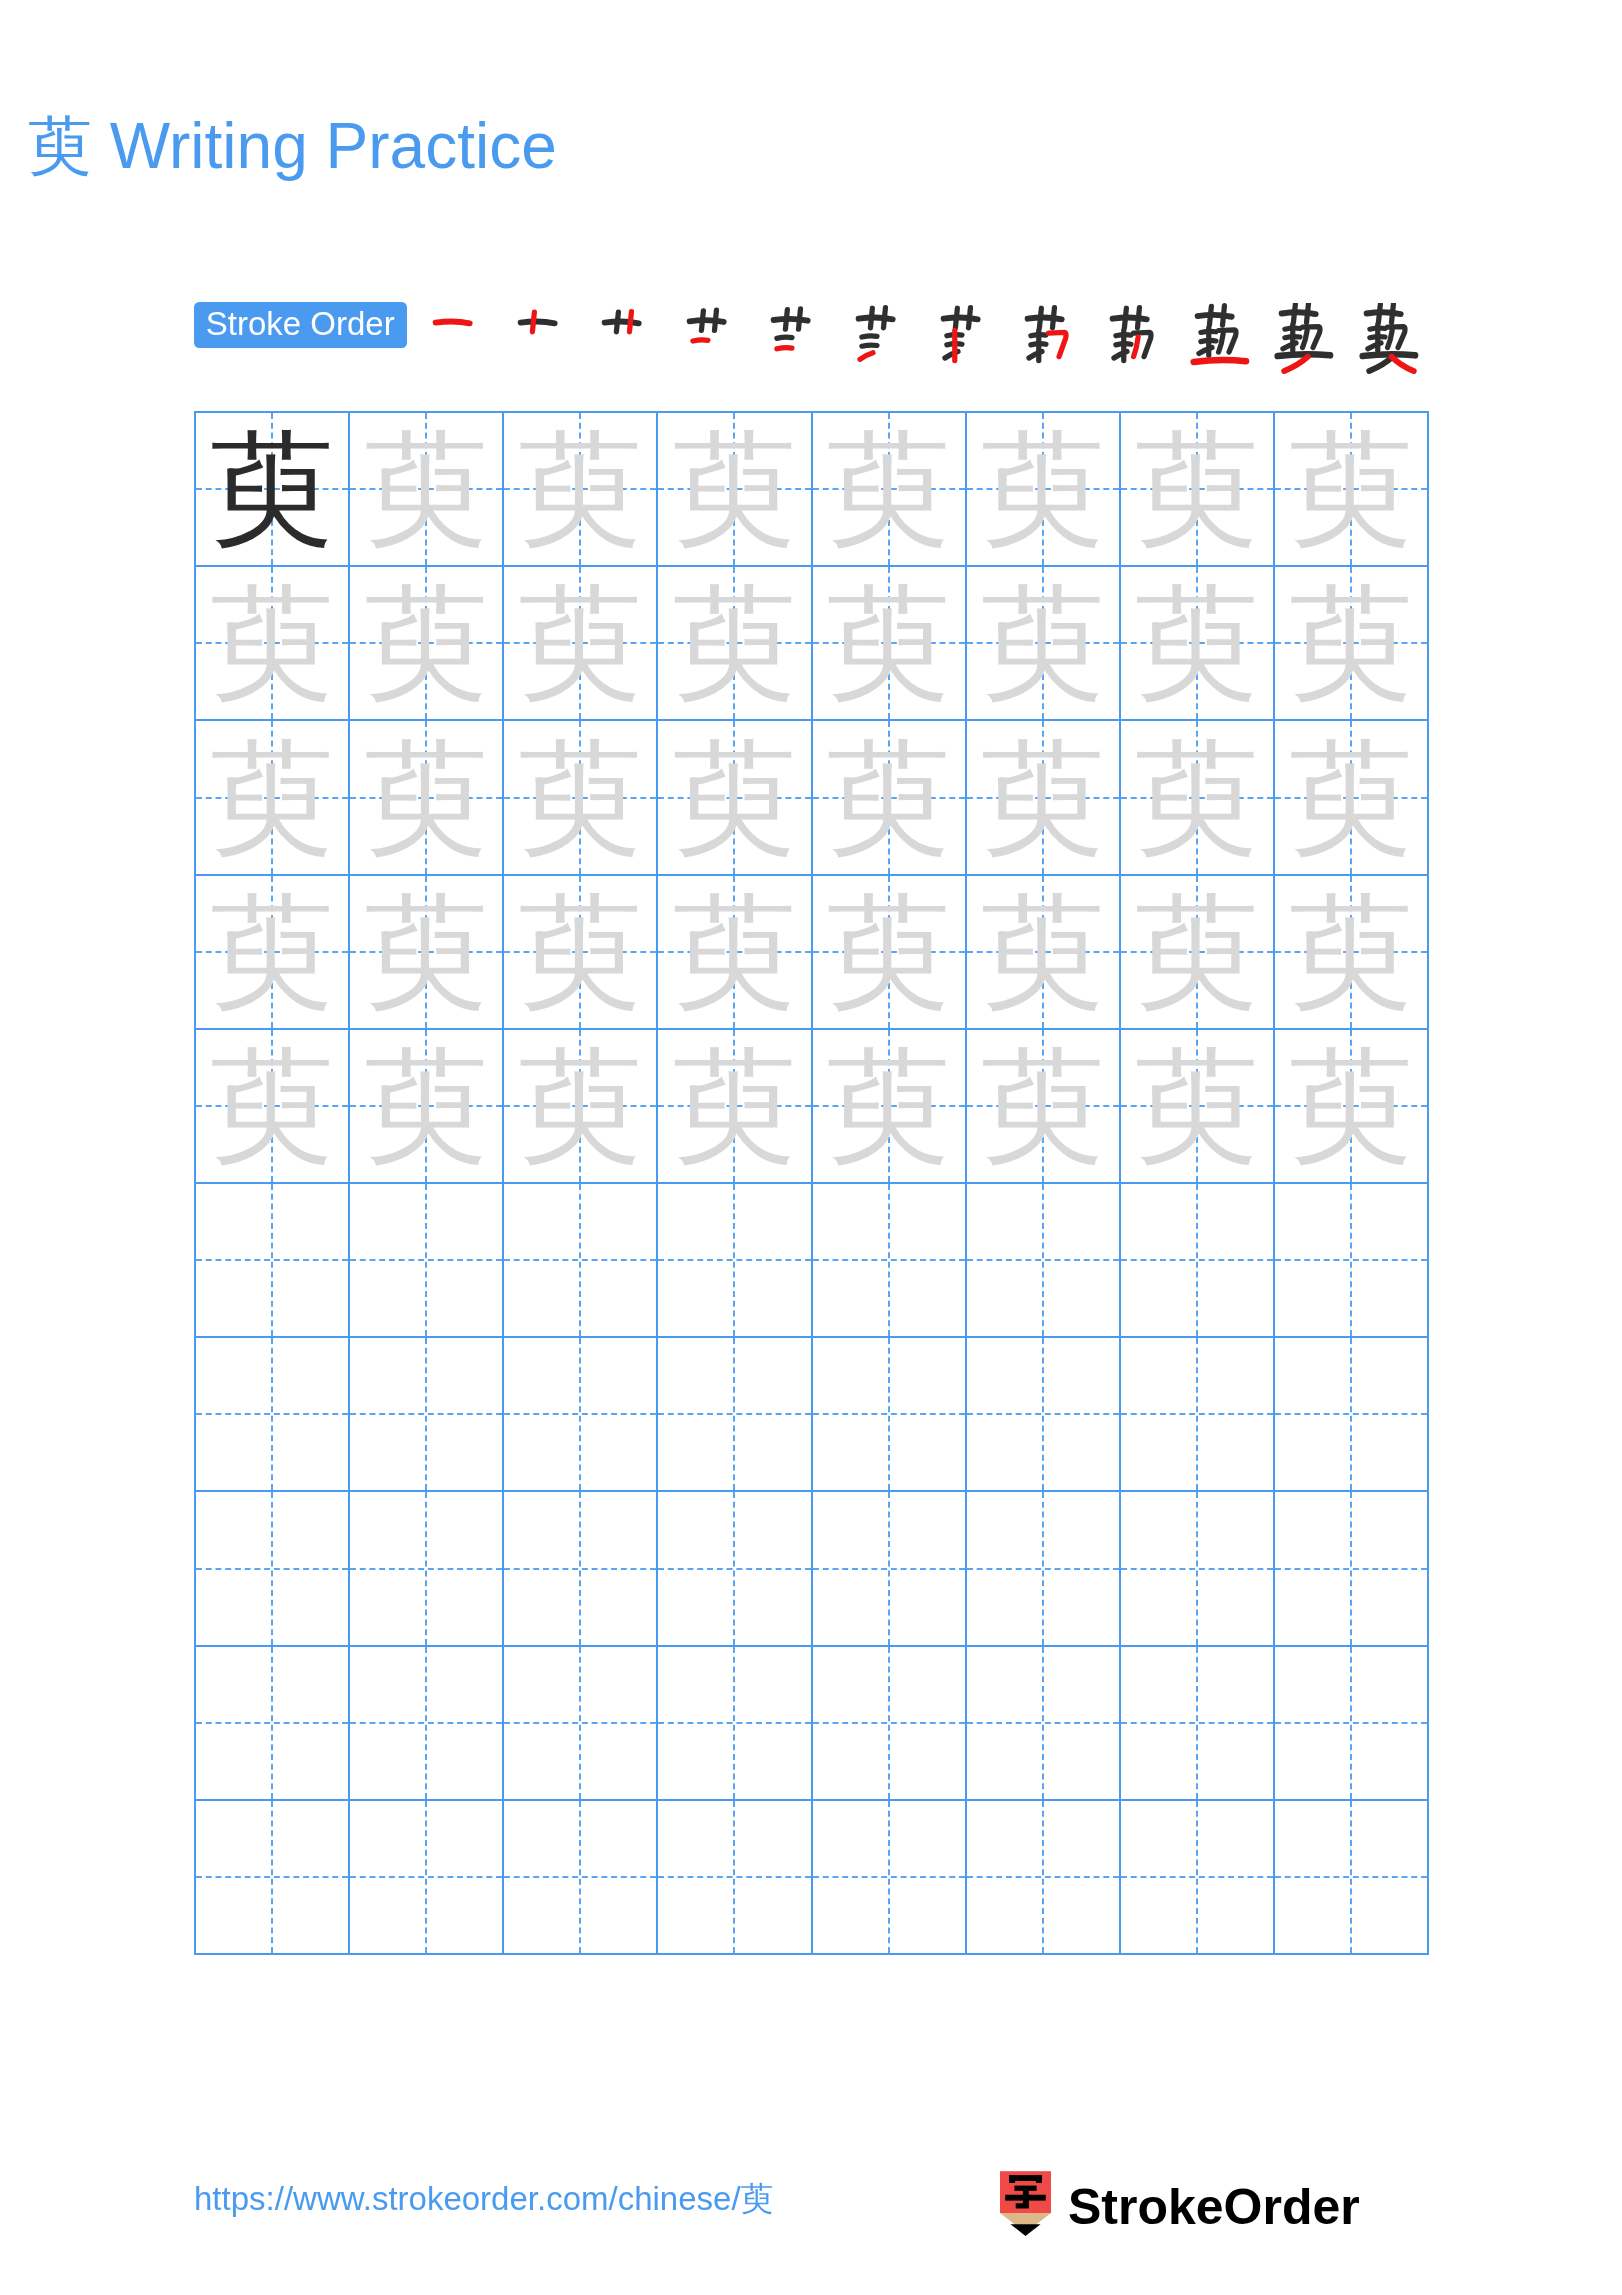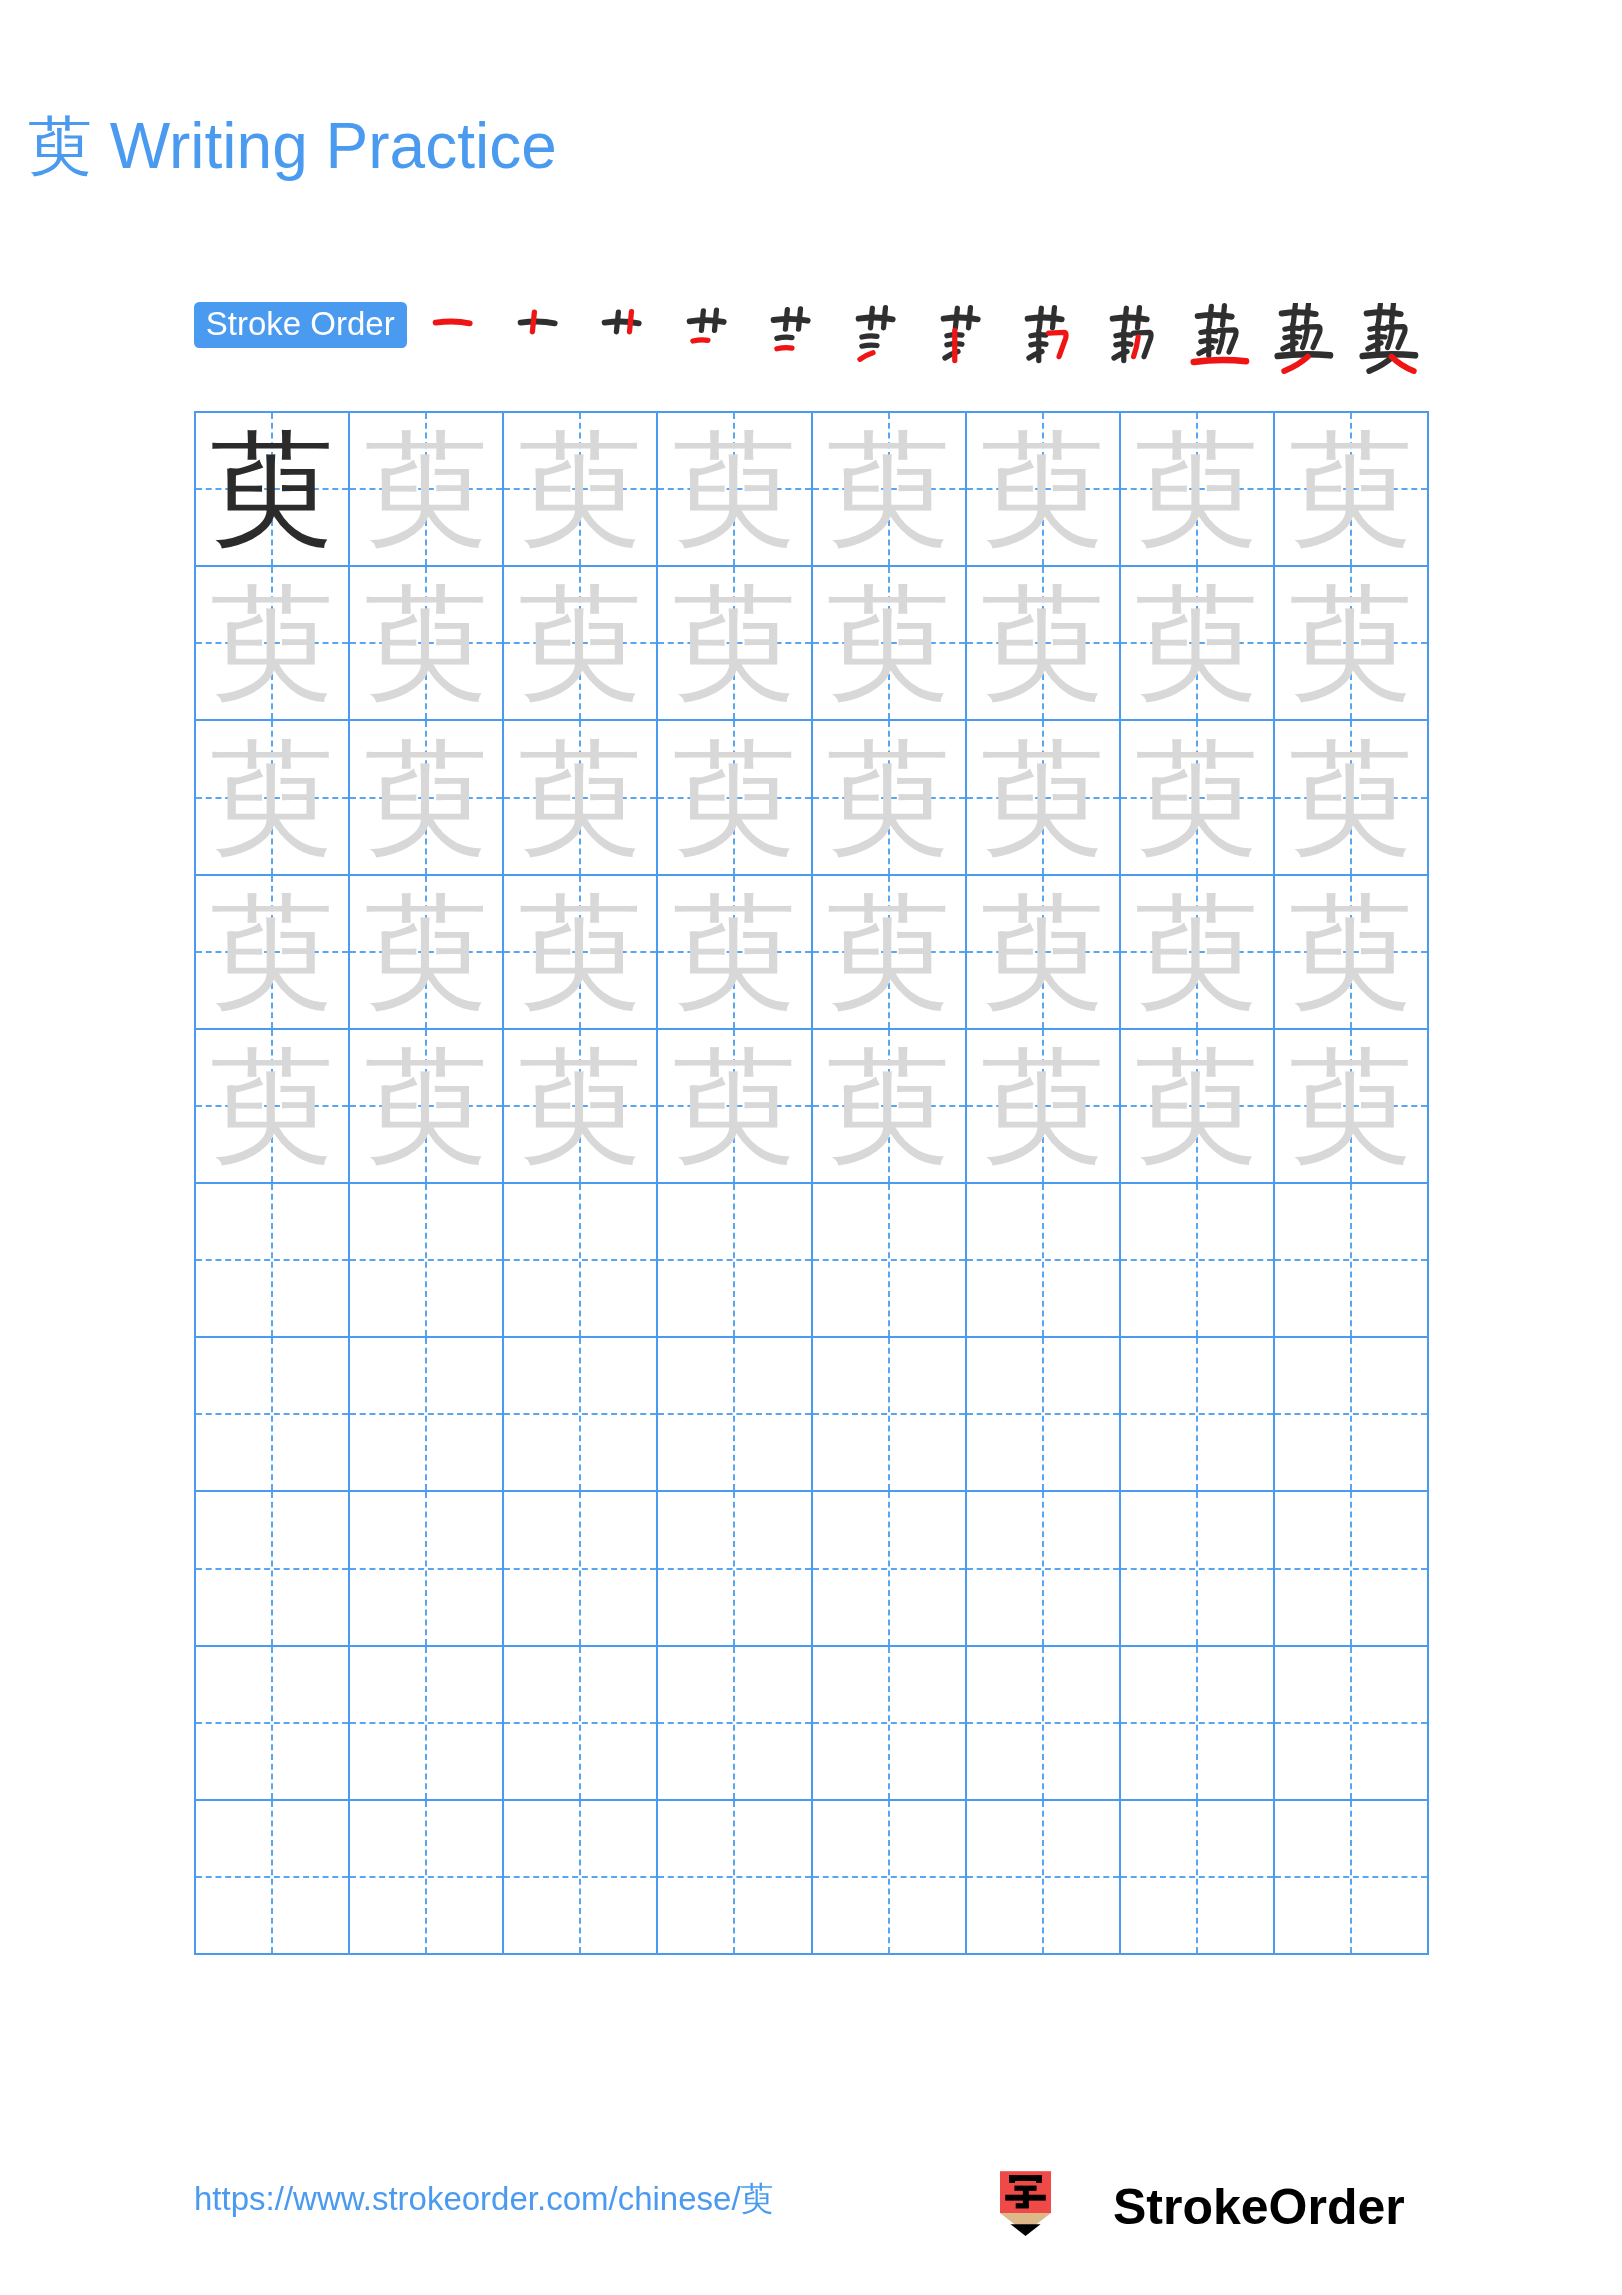--- a/index.html
+++ b/index.html
@@ -154,21 +154,20 @@
   }
   .footer-url .url-char { font-family: "DejaVu Sans", sans-serif; }
 
   .footer-logo {
     position: absolute;
     left: 1000px;
     top: 2167px;
     display: flex;
     align-items: center;
     height: 79px;
-    gap: 45px;
   }
   .logo-mark {
     width: 51px;
     height: 71px;
     position: relative;
     flex: none;
   }
   .logo-mark svg { width: 51px; height: 71px; display: block; }
   .logo-text {
     margin-left: 17px;

